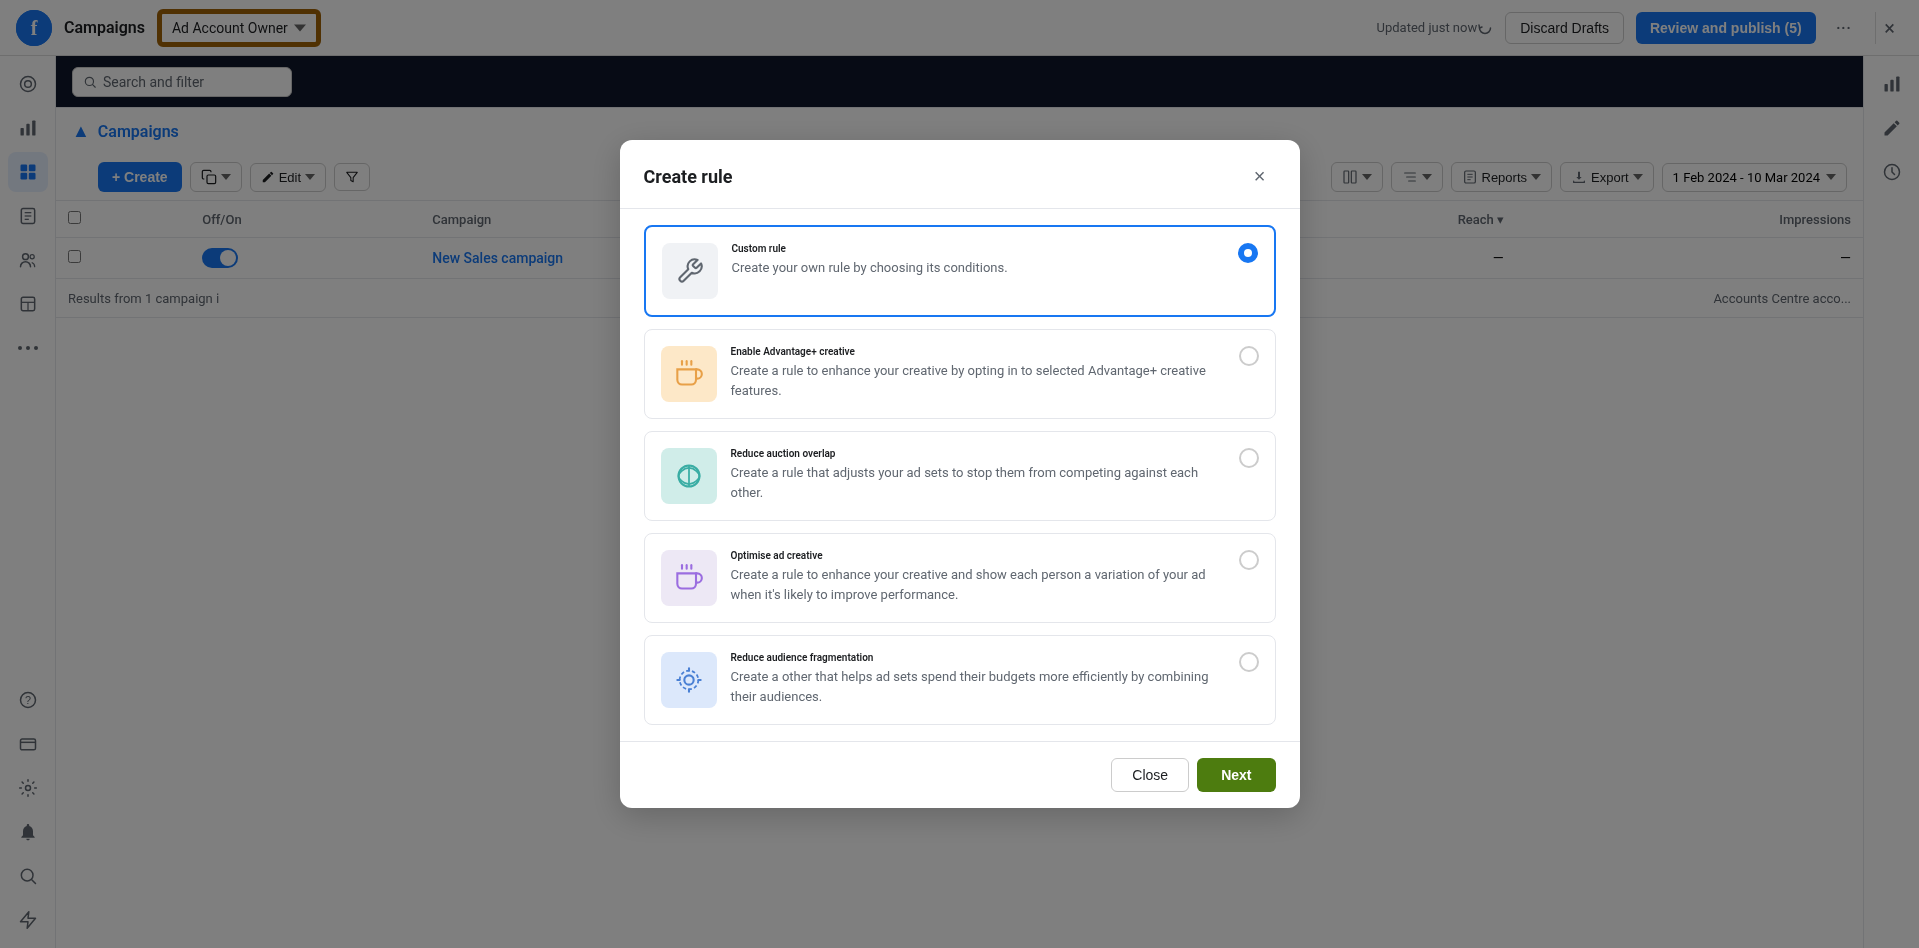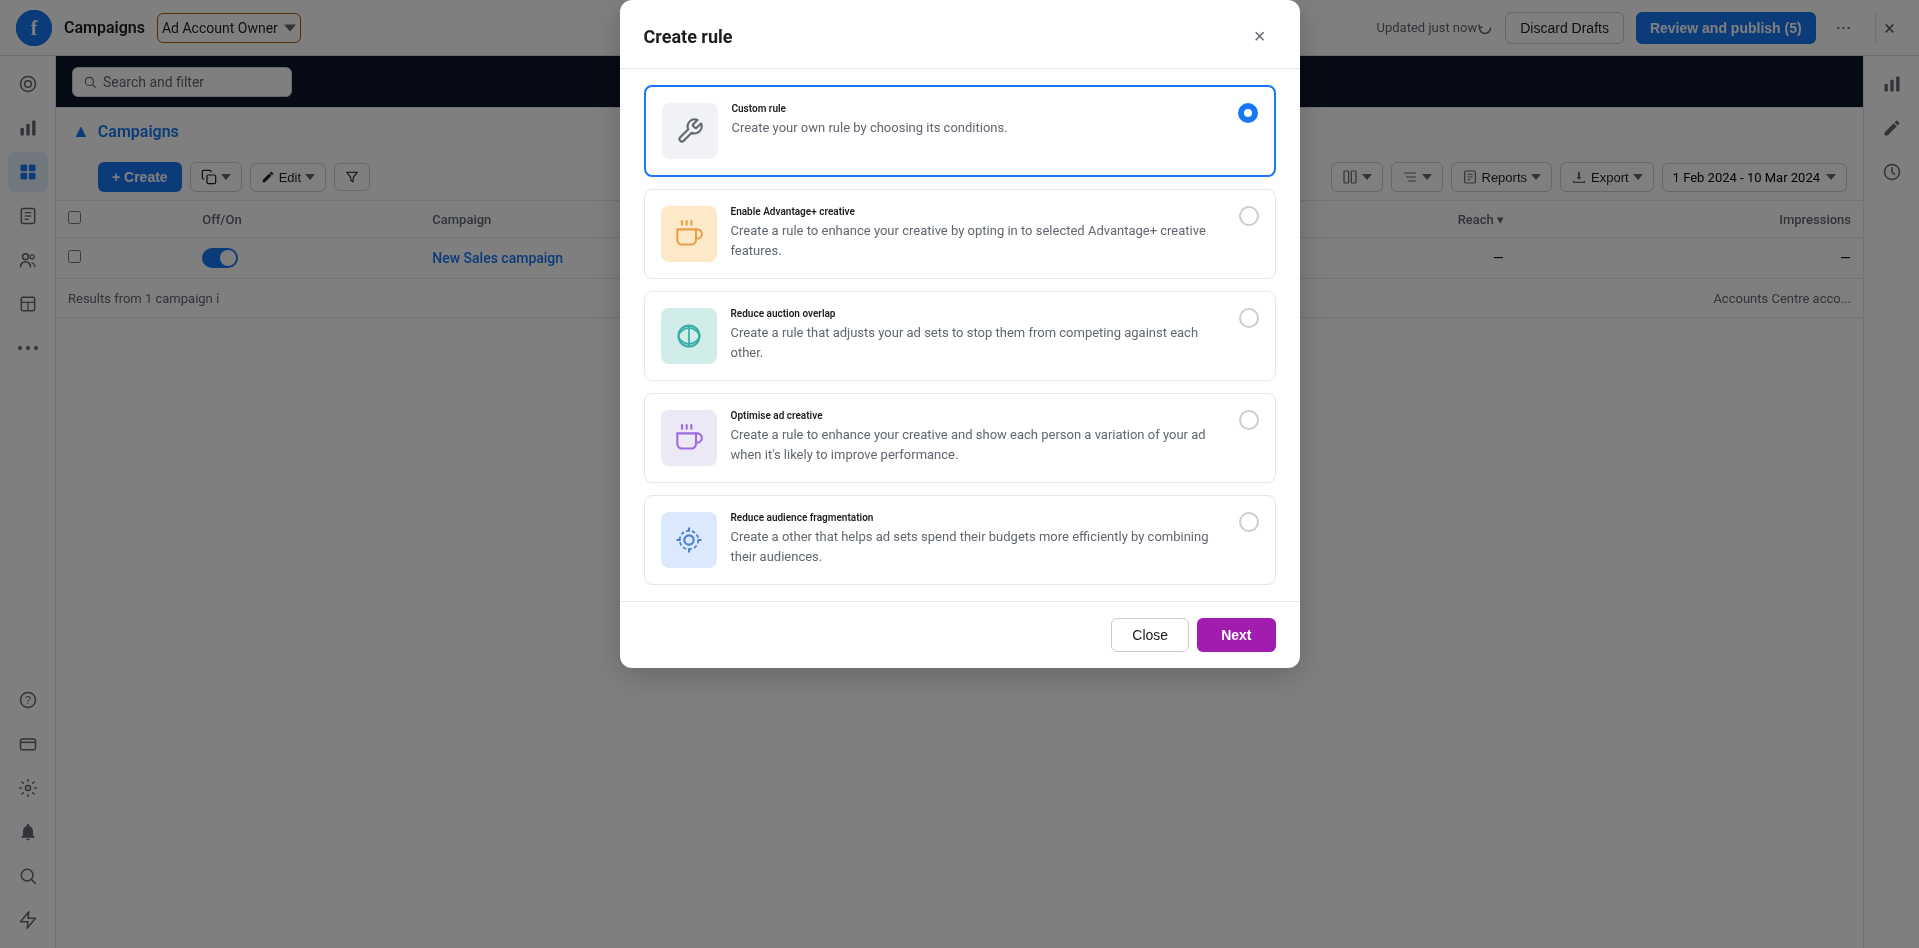--- a/index.html
+++ b/index.html
@@ -6,21 +6,21 @@
     body { font-family: -apple-system, BlinkMacSystemFont, 'Segoe UI', Roboto, sans-serif; background: #f0f2f5; overflow: hidden; }
 
     
     .topbar {
       display: flex; align-items: center; height: 56px;
       background: #fff; border-bottom: 1px solid #ddd;
       padding: 0 16px; gap: 12px; position: relative; z-index: 1;
     }
     .topbar-logo { width: 36px; height: 36px; border-radius: 50%; background: #1877f2; display: flex; align-items: center; justify-content: center; color: #fff; font-size: 20px; font-weight: bold; flex-shrink: 0; }
     .topbar-title { font-size: 16px; font-weight: 600; color: #1c1e21; }
-    .topbar-dropdown { display: flex; align-items: center; gap: 6px; border: 1px solid #a16207; border-radius: 6px; padding: 6px 4px; background: #fff; cursor: pointer; font-size: 14px; color: #1c1e21; }
+    .topbar-dropdown { display: flex; align-items: center; gap: 6px; border: 5px solid #a16207; border-radius: 6px; padding: 6px 10px; background: #fff; cursor: pointer; font-size: 14px; color: #1c1e21; }
     .topbar-dropdown svg { width: 12px; height: 12px; fill: #666; }
     .topbar-spacer { flex: 1; }
     .topbar-status { font-size: 13px; color: #606770; display: flex; align-items: center; gap: 0; }
     .topbar-discard { font-size: 14px; color: #1c1e21; border: 1px solid #ccc; border-radius: 6px; padding: 7px 14px; cursor: pointer; background: #fff; }
     .topbar-review-btn { background: #1877f2; color: #fff; border: none; border-radius: 6px; padding: 8px 14px; font-size: 14px; font-weight: 600; cursor: pointer; }
     .topbar-more { font-size: 20px; color: #606770; cursor: pointer; padding: 4px 8px; }
     .topbar-close { font-size: 20px; color: #606770; cursor: pointer; padding: 4px 8px; border-left: 1px solid #ddd; margin-left: 4px; }
 
     
     .main-layout { display: flex; height: calc(100vh - 56px); }
@@ -58,21 +58,21 @@
     .campaign-link { color: #1877f2; text-decoration: none; font-weight: 500; }
     .toggle { width: 36px; height: 20px; background: #1877f2; border-radius: 10px; position: relative; cursor: pointer; }
     .toggle::after { content: ''; width: 16px; height: 16px; background: #fff; border-radius: 50%; position: absolute; top: 2px; right: 2px; }
     .results-row td { font-size: 13px; color: #606770; }
 
     
     .right-panel { width: 56px; background: #fff; border-left: 1px solid #e4e6eb; display: flex; flex-direction: column; align-items: center; padding: 8px 0; gap: 4px; }
     .right-panel-item { width: 40px; height: 40px; border-radius: 8px; display: flex; align-items: center; justify-content: center; cursor: pointer; color: #606770; font-size: 18px; }
 
     
-    .overlay { position: fixed; top: 0; left: 0; right: 0; bottom: 0; background: rgba(0,0,0,0.5); z-index: 100; display: flex; align-items: flex-start; justify-content: center; }
+    .overlay { position: fixed; top: 0; left: 0; right: 0; bottom: 0; background: rgba(0,0,0,0.5); z-index: 100; display: flex; align-items: center; justify-content: center; }
 
     
     .modal { background: #fff; border-radius: 12px; width: 680px; max-height: 90vh; overflow-y: auto; box-shadow: 0 8px 32px rgba(0,0,0,0.2); }
     .modal-header { display: flex; align-items: center; justify-content: space-between; padding: 20px 24px 16px; border-bottom: 1px solid #e4e6eb; }
     .modal-title { font-size: 18px; font-weight: 700; color: #1c1e21; }
     .modal-close { background: none; border: none; font-size: 20px; cursor: pointer; color: #606770; width: 32px; height: 32px; display: flex; align-items: center; justify-content: center; border-radius: 50%; }
     .modal-body { padding: 16px 24px; display: flex; flex-direction: column; gap: 12px; }
     .modal-footer { display: flex; justify-content: flex-end; gap: 8px; padding: 16px 24px; border-top: 1px solid #e4e6eb; }
 
     
@@ -86,21 +86,21 @@
     .rule-icon.blue-light { background: #dce8fb; }
     .rule-text { flex: 1; }
     .rule-title { font-size: 10px; font-weight: 600; color: #1c1e21; margin-bottom: 4px; }
     .rule-desc { font-size: 13px; color: #606770; line-height: 1.5; }
     .rule-radio { width: 20px; height: 20px; border-radius: 50%; border: 2px solid #ccc; display: flex; align-items: center; justify-content: center; flex-shrink: 0; }
     .rule-radio.selected { border-color: #1877f2; background: #1877f2; }
     .rule-radio.selected::after { content: ''; width: 8px; height: 8px; background: #fff; border-radius: 50%; }
 
     
     .btn-close { border: 1px solid #ccc; background: #fff; border-radius: 6px; padding: 8px 20px; font-size: 14px; font-weight: 500; cursor: pointer; color: #1c1e21; }
-    .btn-next { background: #a21caf; color: #fff; border: none; border-radius: 6px; padding: 8px 24px; font-size: 14px; font-weight: 600; cursor: pointer; }
+    .btn-next { background: #4d7c0f; color: #fff; border: none; border-radius: 6px; padding: 8px 24px; font-size: 14px; font-weight: 600; cursor: pointer; }
   </style>
 </head>
 <body>
 
 <div class="topbar">
   <div class="topbar-logo">
     <svg viewBox="0 0 36 36" width="36" height="36" fill="none">
       <circle cx="18" cy="18" r="18" fill="#1877f2"></circle>
       <text x="18" y="25" text-anchor="middle" font-size="20" fill="#fff" font-family="Georgia,serif" font-weight="bold">f</text>
     </svg>

